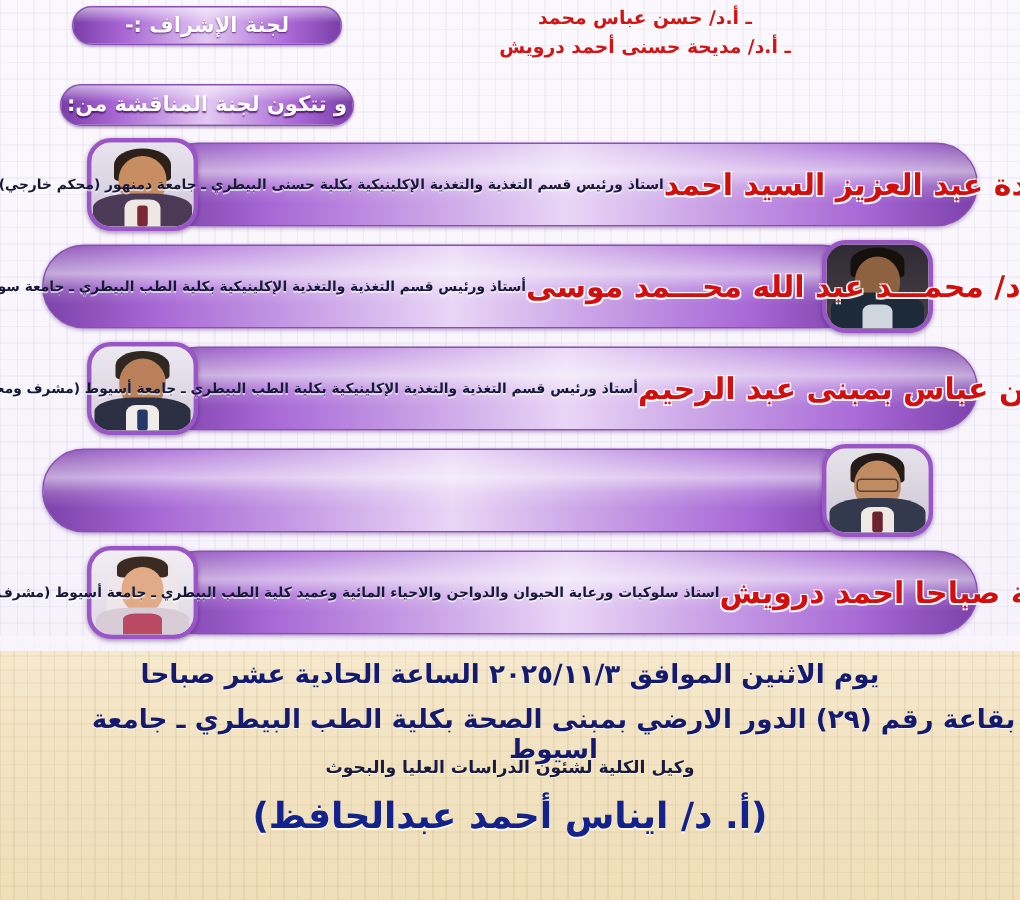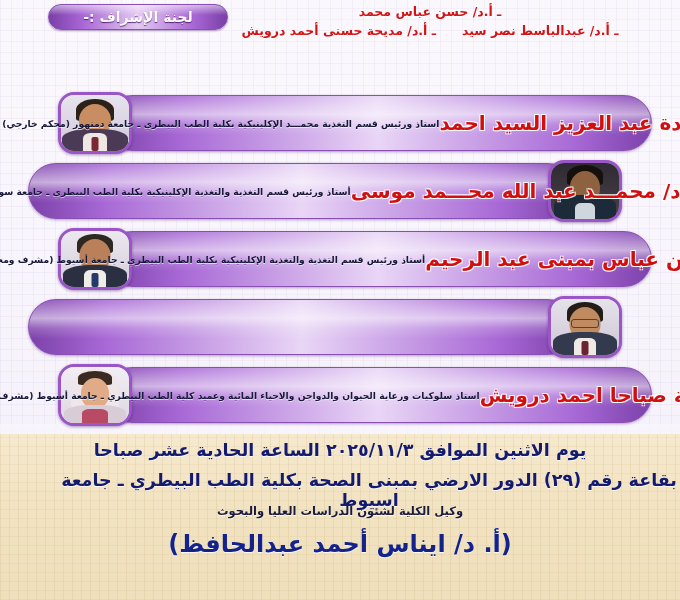--- a/index.html
+++ b/index.html
@@ -239,41 +239,41 @@
 
   <div class="bg-top"></div>
   <div class="bg-fade"></div>
   <div class="bg-bottom"></div>
 
   <div class="sup-pill rtl">لجنة الإشراف :-</div>
 
   <div class="sup-names rtl">
     <div>ـ أ.د/ حسن عباس محمد</div>
     <div class="sup-line-2">
-      <span>ـ أ.د/ عبدالباسط نصر سيد</span>
       <span>ـ أ.د/ مديحة حسنى أحمد درويش</span>
     </div>
   </div>
 
+  <div class="panel-pill rtl">و تتكون لجنة المناقشة من:</div>
 
   <div class="member photo-left" style="top:92px">
     <div class="bar"></div>
     <div class="portrait">
       <div class="face">
         <div class="sky" style="background:linear-gradient(180deg,#e8e4ee 0%,#cfc6da 100%)"></div>
         <div class="hair" style="top:4px;width:38px;height:22px;background:#2b2119"></div>
         <div class="head" style="top:9px;width:32px;height:32px;background:#c98d63"></div>
         <div class="body" style="width:66px;height:22px;background:#4a3a55"></div>
         <div class="shirt" style="width:24px;height:18px;background:#efe7e2"></div>
         <div class="tie" style="background:#7a2736"></div>
       </div>
     </div>
     <div class="txt rtl">
       <div class="m-name">أ.د/ حمادة عبد العزيز السيد احمد</div>
-      <div class="m-title">استاذ ورئيس قسم التغذية محمـــد الإكلينيكية بكلية الطب البيطري ـ جامعة دمنهور (محكم خارجي)</div>
+      <div class="m-title">استاذ ورئيس قسم التغذية والتغذية الإكلينيكية بكلية حسنى البيطري ـ جامعة دمنهور (محكم خارجي)</div>
     </div>
   </div>
 
   <div class="member photo-right" style="top:160px">
     <div class="bar"></div>
     <div class="portrait">
       <div class="face">
         <div class="sky" style="background:linear-gradient(180deg,#2f2a33 0%,#4a4148 100%)"></div>
         <div class="hair" style="top:2px;width:36px;height:20px;background:#16100c"></div>
         <div class="head" style="top:8px;width:30px;height:32px;background:#8e6240"></div>

